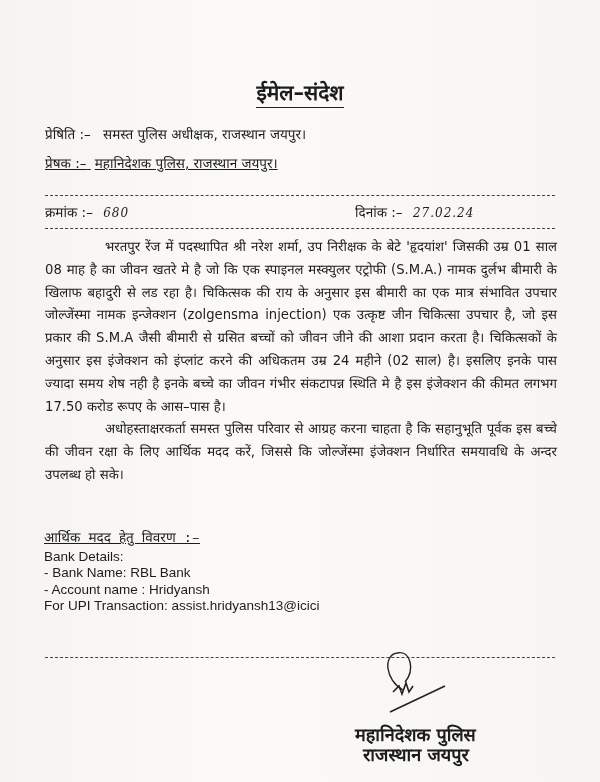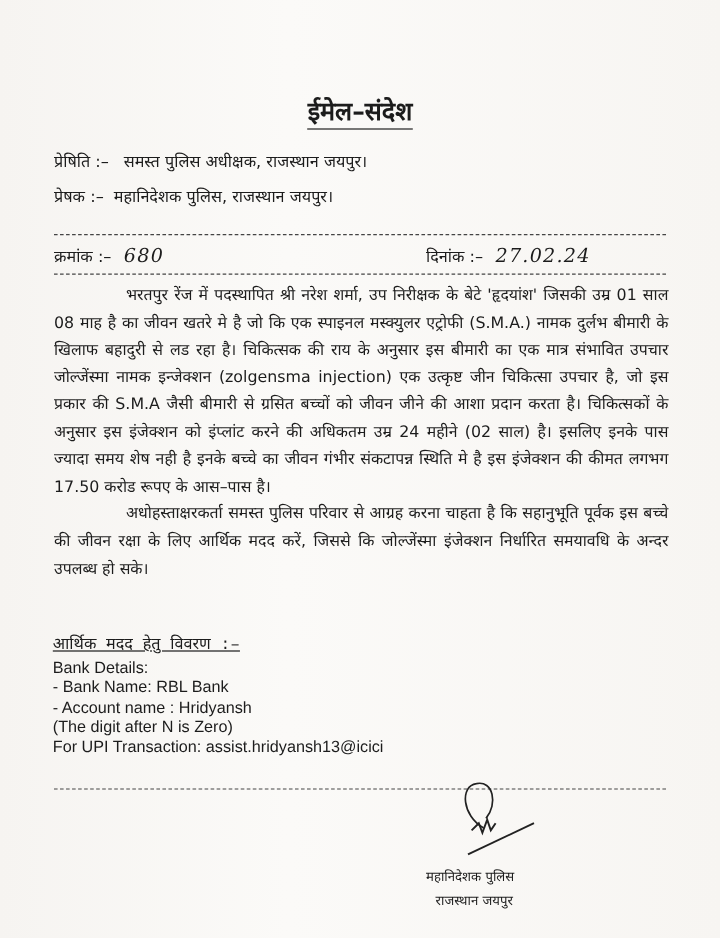--- a/index.html
+++ b/index.html
@@ -5,45 +5,45 @@
   html, body { margin:0; padding:0; }
   body { width:600px; height:782px; background:#f4f2ef; overflow:hidden; position:relative;
          font-family:"DejaVu Sans", sans-serif; color:#1c1c1c; }
   .page { position:absolute; left:0; top:0; width:600px; height:782px;
           background: linear-gradient(90deg,#f6f4f1 0%, #fbfaf8 40%, #f7f5f2 100%); }
   .title { position:absolute; left:0; width:600px; top:78px; text-align:center; font-size:21px;
            font-weight:bold; }
   .title span { border-bottom:1.5px solid #222; padding-bottom:2px; }
   .line { position:absolute; font-size:13.5px; white-space:nowrap; }
   .rule { position:absolute; left:45px; width:510px; border-top:1.5px dashed #444; }
-  .hand { font-family:"DejaVu Serif", serif; font-style:italic; font-size:16px; letter-spacing:1px; }
+  .hand { font-family:"DejaVu Serif", serif; font-style:italic; font-size:12px; letter-spacing:1px; }
   .para { position:absolute; left:45px; width:512px; font-size:13.2px; line-height:22.8px;
           text-align:justify; text-align-last:left; }
   .para p { margin:0; text-indent:60px; }
   .bank { position:absolute; left:44px; top:531px; font-family:"Liberation Sans", sans-serif;
           font-size:13.5px; line-height:16.6px; }
   .bank .hd { font-family:Liberation Mono, monospace; font-size:13.5px; text-decoration:underline;
               margin-bottom:1px; }
-  .sign-label { position:absolute; font-size:11px; white-space:nowrap; }
+  .sign-label { position:absolute; font-size:18px; white-space:nowrap;font-weight:bold; }
 </style>
 </head>
 <body>
 
 <div class="page">
 
   <div class="title">
     <span>ईमेल–संदेश</span>
   </div>
 
   <div class="line" style="left:45px; top:125px;">
     <span>प्रेषिति :–</span>
     <span style="margin-left:8px;">समस्त पुलिस अधीक्षक, राजस्थान जयपुर।</span>
   </div>
 
-  <div class="line" style="left:45px; top:154px;">
+  <div class="line" style="left:45px; top:154px;text-decoration:underline;">
     <span>प्रेषक  :–</span>
     <span style="margin-left:4px;">महानिदेशक पुलिस, राजस्थान जयपुर।</span>
   </div>
 
   <div class="rule" style="top:195px;"></div>
 
   <div class="line" style="left:45px; top:203px;">
     <span>क्रमांक :–</span>
     <span class="hand" style="margin-left:6px;">680</span>
   </div>
@@ -58,21 +58,20 @@
   <div class="para" style="top:236px;">
     <p>भरतपुर रेंज में पदस्थापित श्री नरेश शर्मा, उप निरीक्षक के बेटे 'हृदयांश' जिसकी उम्र 01 साल 08 माह है का जीवन खतरे मे है जो कि एक स्पाइनल मस्क्युलर एट्रोफी (S.M.A.) नामक दुर्लभ बीमारी के खिलाफ बहादुरी से लड रहा है। चिकित्सक की राय के अनुसार इस बीमारी का एक मात्र संभावित उपचार जोल्जेंस्मा नामक इन्जेक्शन (zolgensma injection) एक उत्कृष्ट जीन चिकित्सा उपचार है, जो इस प्रकार की S.M.A जैसी बीमारी से ग्रसित बच्चों को जीवन जीने की आशा प्रदान करता है। चिकित्सकों के अनुसार इस इंजेक्शन को इंप्लांट करने की अधिकतम उम्र 24 महीने (02 साल) है। इसलिए इनके पास ज्यादा समय शेष नही है इनके बच्चे का जीवन गंभीर संकटापन्न स्थिति मे है इस इंजेक्शन की कीमत लगभग 17.50 करोड रूपए के आस–पास है।</p>
     <p>अधोहस्ताक्षरकर्ता समस्त पुलिस परिवार से आग्रह करना चाहता है कि सहानुभूति पूर्वक इस बच्चे की जीवन रक्षा के लिए आर्थिक मदद करें, जिससे कि जोल्जेंस्मा इंजेक्शन निर्धारित समयावधि के अन्दर उपलब्ध हो सके।</p>
   </div>
 
   <div class="bank">
     <div class="hd">आर्थिक मदद हेतु विवरण :–</div>
     <div>Bank Details:</div>
     <div>- Bank Name: RBL Bank</div>
     <div>- Account name : Hridyansh</div>
-    <div>(The digit after N is Zero)</div>
     <div>For UPI Transaction: assist.hridyansh13@icici</div>
   </div>
 
   <div class="rule" style="top:657px;"></div>
 
   <svg style="position:absolute; left:375px; top:650px;" width="90" height="70" viewBox="0 0 90 70">
     <path d="M28 40 C10 30 8 5 22 3 C36 0 40 20 30 32" fill="none" stroke="#222" stroke-width="1.4"></path>
     <path d="M18 42 L24 36 L27 44 L31 33 L34 42 L38 36" fill="none" stroke="#222" stroke-width="1.6"></path>
     <path d="M15 62 L70 36" fill="none" stroke="#222" stroke-width="1.6"></path>
   </svg>

